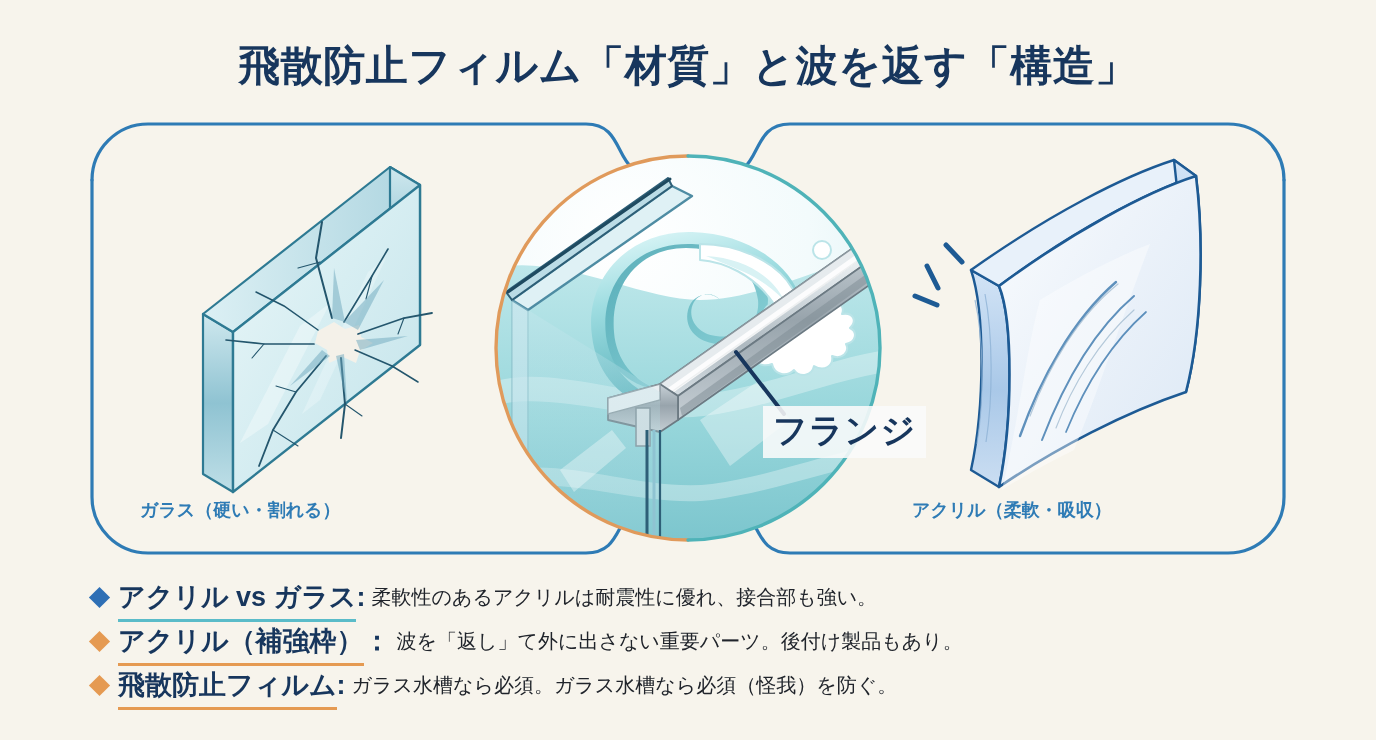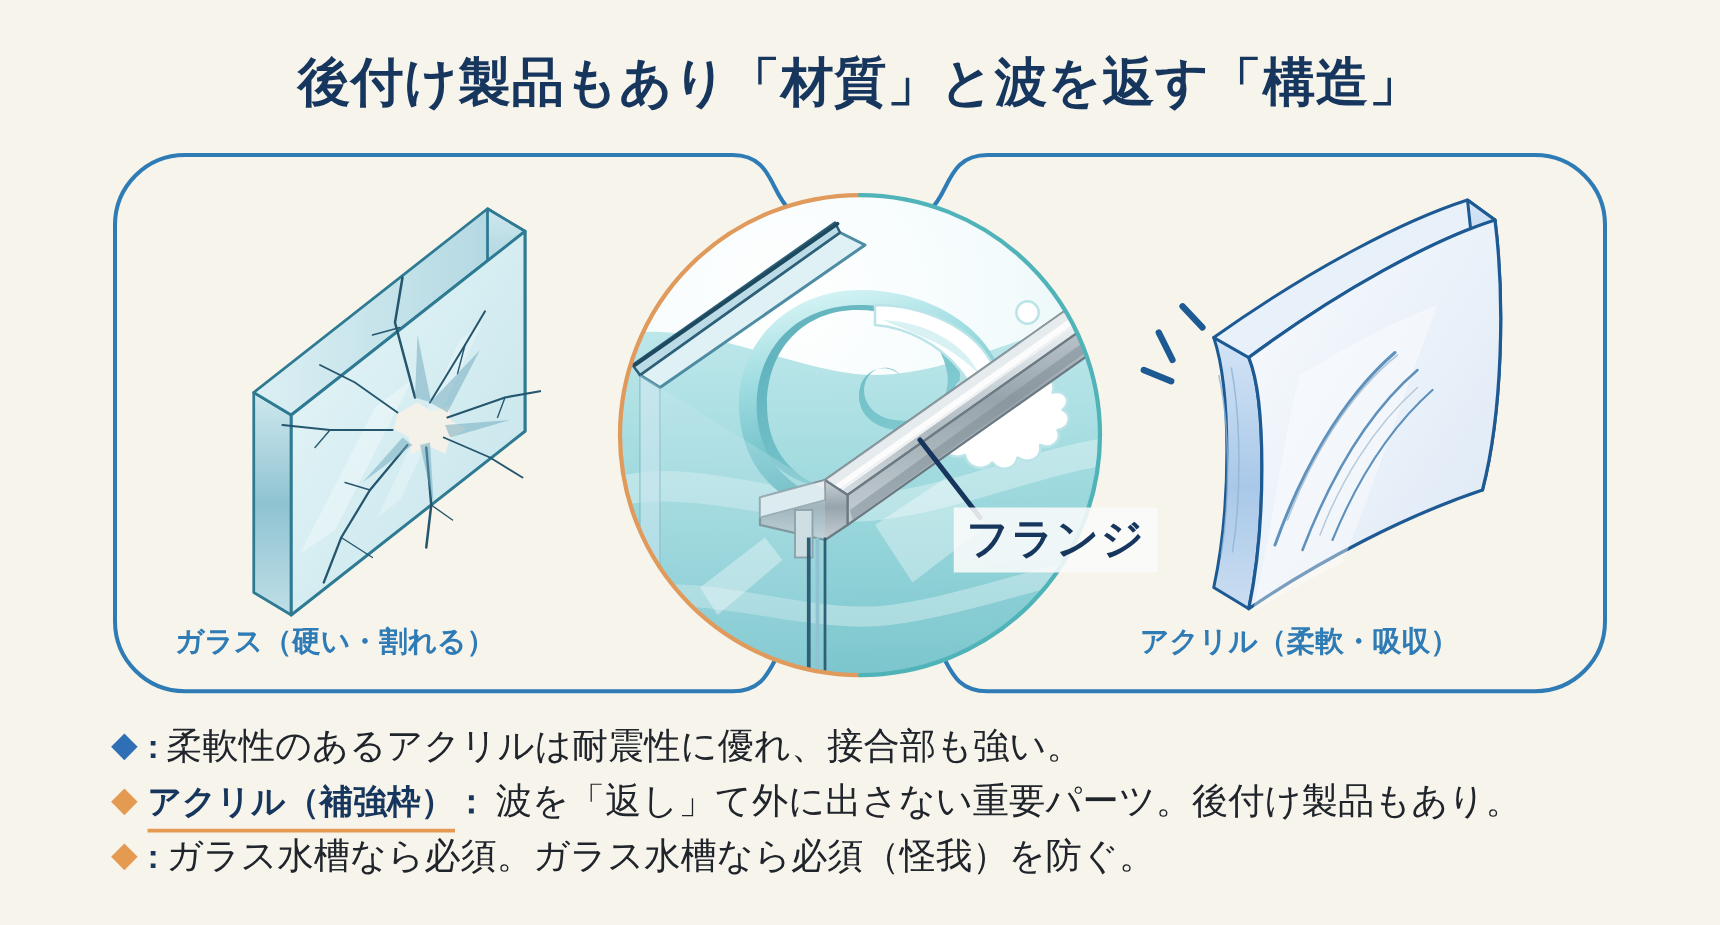--- a/index.html
+++ b/index.html
@@ -31,21 +31,21 @@
   
   .layer{
     position:absolute; left:0; top:0;
     width:1376px; height:740px;
     pointer-events:none;
   }
 
   
   .caption{
     position:absolute;
-    font-size:23px;
+    font-size:18px;
     font-weight:bold;
     color:#2E7BB5;
     white-space:nowrap;
   }
   #cap-left { left:140px; top:498px; }
   #cap-right{ left:912px; top:498px; }
 
   
   #flange-label{
     position:absolute;
@@ -88,31 +88,31 @@
     line-height:38px;
   }
   .b-colon{
     font-size:27px;
     font-weight:bold;
     color:#17365D;
     line-height:38px;
     padding-right:6px;
   }
   .b-desc{
-    font-size:29px;
+    font-size:20px;
     color:#20242B;
     line-height:38px;
   }
 </style>
 </head>
 <body>
 
 <div id="stage">
 
-  <div id="title">後付け製品もあり「材質」と波を返す「構造」</div>
+  <div id="title">飛散防止フィルム「材質」と波を返す「構造」</div>
 
   <svg class="layer" viewBox="0 0 1376 740">
     <defs>
 
       <linearGradient id="glassFace" x1="0" y1="0" x2="1" y2="1">
         <stop offset="0%" stop-color="#EAF6F8"></stop>
         <stop offset="45%" stop-color="#D7EEF2"></stop>
         <stop offset="100%" stop-color="#C3E3EA"></stop>
       </linearGradient>
       <linearGradient id="glassEdge" x1="0" y1="0" x2="0" y2="1">
@@ -375,32 +375,34 @@
 
   <div class="caption" id="cap-left">ガラス（硬い・割れる）</div>
   <div class="caption" id="cap-right">アクリル（柔軟・吸収）</div>
 
   <div id="flange-label">フランジ</div>
 
   <div id="bullets">
 
     <div class="bullet">
       <span class="diamond" style="background:#2E6FB5"></span>
+      <span class="b-term" style="border-bottom-color:#5BBCC9">アクリル vs ガラス</span>
       <span class="b-colon">:</span>
       <span class="b-desc">柔軟性のあるアクリルは耐震性に優れ、接合部も強い。</span>
     </div>
 
     <div class="bullet">
       <span class="diamond" style="background:#E59A52"></span>
       <span class="b-term" style="border-bottom-color:#E59A52">アクリル（補強枠）</span>
       <span class="b-colon">：</span>
       <span class="b-desc">波を「返し」て外に出さない重要パーツ。後付け製品もあり。</span>
     </div>
 
     <div class="bullet">
       <span class="diamond" style="background:#E59A52"></span>
+      <span class="b-term" style="border-bottom-color:#E59A52">飛散防止フィルム</span>
       <span class="b-colon">:</span>
       <span class="b-desc">ガラス水槽なら必須。ガラス水槽なら必須（怪我）を防ぐ。</span>
     </div>
 
   </div>
 
 </div>
 
 </body></html>

